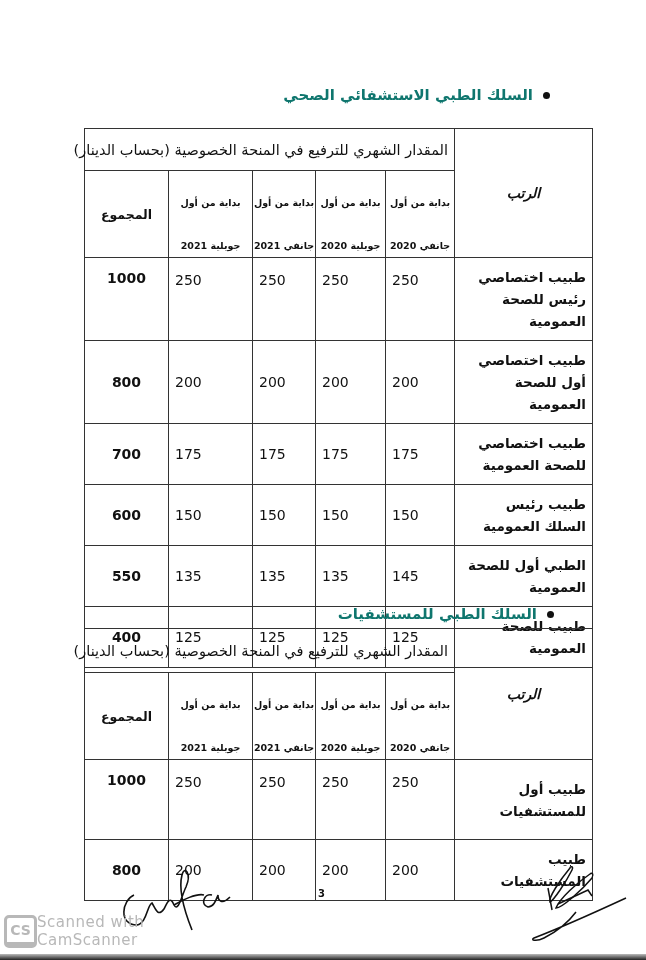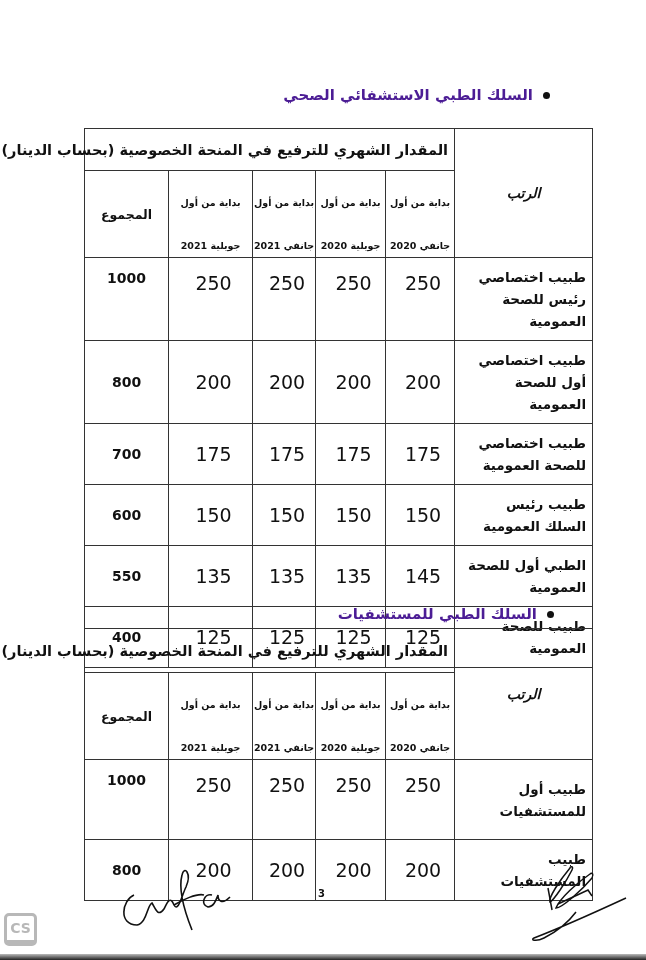--- a/index.html
+++ b/index.html
@@ -8,21 +8,21 @@
     background: #ffffff;
     font-family: "DejaVu Sans", sans-serif;
     color: #111;
   }
   .page-shadow {
     position: absolute; left: 0; right: 0; bottom: 0; height: 6px;
     background: linear-gradient(to bottom, #bbb, #222);
   }
   .section-title {
     position: absolute; direction: rtl;
-    font-weight: bold; font-size: 15px; color: #4c1d95;
+    font-weight: bold; font-size: 15px; color: #0f766e;
     display: flex; align-items: center; gap: 10px;
   }
   .bullet {
     width: 7px; height: 7px; border-radius: 50%; background: #111; display: inline-block;
   }
   table.grid {
     position: absolute; border-collapse: collapse; direction: rtl;
     table-layout: fixed;
   }
   table.grid td {
@@ -31,27 +31,27 @@
     vertical-align: middle;
   }
   .col-rank  { width: 138px; }
   .col-p1    { width: 69px; }
   .col-p2    { width: 70px; }
   .col-p3    { width: 63px; }
   .col-p4    { width: 84px; }
   .col-total { width: 84px; }
 
   .hdr-rank { text-align: center; font-weight: bold; font-size: 14px; font-style: italic; }
-  .hdr-main { font-weight: bold; font-size: 14.5px; text-align: right; padding-right: 6px !important; white-space: nowrap; }
+  .hdr-main { font-weight: normal; font-size: 14.5px; text-align: right; padding-right: 6px !important; white-space: nowrap; }
   .hdr-period { font-size: 9.5px; font-weight: bold; line-height: 22px; text-align: center; }
   .hdr-period .l1, .hdr-period .l2 { display: block; margin-top: 21px; }
   .hdr-total { text-align: center; font-weight: bold; font-size: 12.5px; }
 
   .rank-cell { font-weight: bold; font-size: 13.5px; text-align: right; padding: 8px 6px !important; line-height: 22px; }
-  .val-cell { font-size: 19px; text-align: center; padding-left: 6px !important; vertical-align: top !important; padding-top: 14px !important; }
+  .val-cell { font-size: 14px; text-align: left; padding-left: 6px !important; vertical-align: top !important; padding-top: 14px !important; }
   .tot-cell { font-size: 14px; font-weight: bold; text-align: center; vertical-align: top !important; padding-top: 12px !important; }
   .rank-cell.mid, .val-cell.mid, .tot-cell.mid { vertical-align: middle !important; padding-top: 0 !important; }
 
   .page-number {
     position: absolute; left: 318px; top: 888px; font-size: 10px; font-weight: bold;
   }
   .signature { position: absolute; }
   .cs-watermark {
     position: absolute; left: 4px; top: 913px; display: flex; align-items: center; gap: 0;
     color: #b8b8b8;
@@ -226,15 +226,19 @@
 <svg class="signature" style="left:530px; top:860px;" width="116" height="85" viewBox="0 0 116 85">
   <path d="M40 8 C30 20, 18 38, 20 42 C24 40, 36 22, 42 10 C44 6, 40 6, 40 8 Z" fill="none" stroke="#111" stroke-width="1.5"></path>
   <path d="M60 14 C48 22, 30 38, 26 48 C32 48, 52 30, 62 18 C64 14, 62 12, 60 14 Z" fill="none" stroke="#111" stroke-width="1.5"></path>
   <path d="M18 28 L22 50" fill="none" stroke="#111" stroke-width="1.5"></path>
   <path d="M28 44 L58 30 L62 36" fill="none" stroke="#111" stroke-width="1.5"></path>
   <path d="M96 38 C70 50, 30 68, 4 78 C0 80, 6 82, 14 78 C30 70, 40 60, 46 52" fill="none" stroke="#111" stroke-width="1.5"></path>
 </svg>
 
 <div class="cs-watermark">
   <div class="cs-logo">CS</div>
+  <div class="cs-text">
+    <span>Scanned with</span>
+    <span>CamScanner</span>
+  </div>
 </div>
 
 <div class="page-shadow"></div>
 
 </body></html>

